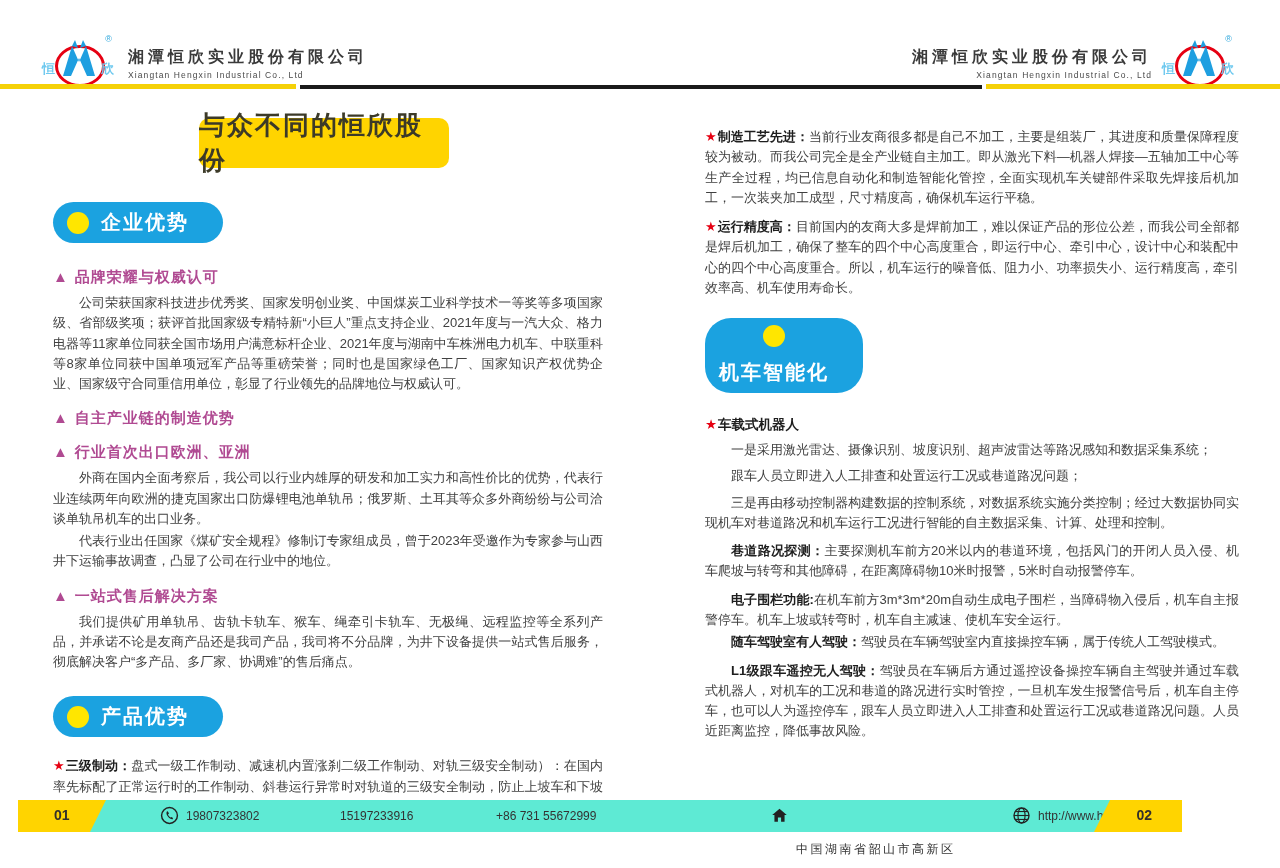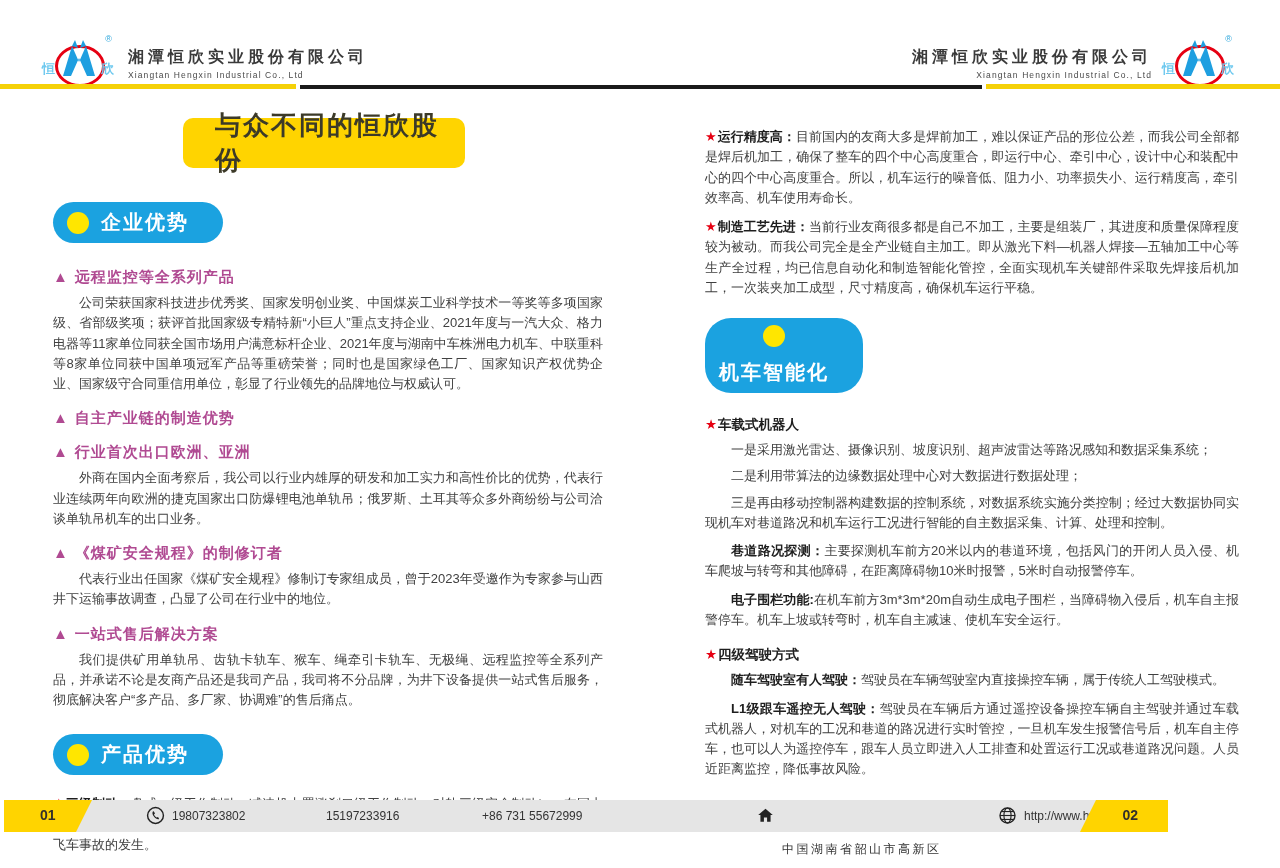--- a/index.html
+++ b/index.html
@@ -23,37 +23,37 @@
   .rule{position:absolute;}
   .rule-y-left{left:0;top:84px;width:296px;height:5px;background:#f5d108;}
   .rule-b{left:300px;top:85px;width:682px;height:4px;background:#1a1a1a;}
   .rule-y-right{left:986px;top:84px;width:294px;height:5px;background:#f5d108;}
   
   .col{position:absolute;top:110px;}
   .col-left{left:45px;width:558px;}
   .col-right{left:697px;width:542px;top:118px;}
   
   .banner{width:250px;height:50px;margin:8px auto 20px auto;background:#ffd400;border-radius:10px;
-          display:flex;align-items:center;justify-content:center;padding-left:32px;}
+          display:flex;align-items:center;justify-content:center;}
   .banner span{font-size:26px;font-weight:bold;color:#3c3a28;letter-spacing:2px;}
   
   .pill{display:inline-flex;align-items:center;gap:12px;background:#1ba2e0;border-radius:26px;
         padding:7px 34px 7px 14px;margin:14px 0 10px 8px;}
   .pill-dot{width:22px;height:22px;border-radius:50%;background:#ffe600;}
   .pill-label{color:#ffffff;font-weight:bold;font-size:20px;letter-spacing:2px;}
   
   .h-tri{color:#b04a92;font-weight:bold;font-size:15px;margin:15px 0 6px 8px;letter-spacing:1px;}
   .h-tri .tri{margin-right:6px;}
   .body-p{font-size:13px;color:#404040;line-height:1.56;text-align:justify;text-indent:2em;margin:0 0 2px 8px;}
   .star-p{font-size:13px;color:#404040;line-height:1.56;text-align:justify;margin:9px 0 0 8px;}
   .star{color:#e60012;margin-right:1px;}
   .bold{font-weight:bold;color:#1e1e1e;}
   .star-h{font-size:13.5px;font-weight:bold;color:#1e1e1e;margin:13px 0 6px 8px;}
   
-  .footer{position:absolute;left:4px;top:800px;width:1164px;height:32px;background:#e5e5e5;}
+  .footer{position:absolute;left:18px;top:800px;width:1164px;height:32px;background:#5eead4;}
   .pgno{position:absolute;top:0;height:32px;background:#ffd400;}
   .pgno-left{left:0;width:88px;clip-path:polygon(0 0,100% 0,calc(100% - 16px) 100%,0 100%);}
   .pgno-right{right:0;width:88px;clip-path:polygon(16px 0,100% 0,100% 100%,0 100%);}
   .pgno span{position:absolute;top:7px;font-size:14px;font-weight:bold;color:#33302a;}
   .pgno-left span{left:36px;}
   .pgno-right span{right:30px;}
   .ft-item{position:absolute;top:9px;font-size:12px;color:#333;}
   .ft-icon{position:absolute;top:6px;width:19px;height:19px;}
   .ft-addr{letter-spacing:2.5px;margin-top:32px;}
 </style>
@@ -106,63 +106,61 @@
 
     <div class="banner">
       <span>与众不同的恒欣股份</span>
     </div>
 
     <div class="pill">
       <span class="pill-dot"></span>
       <span class="pill-label">企业优势</span>
     </div>
 
-    <div class="h-tri"><span class="tri">▲</span><span>远程监控等全系列产品</span></div>
+    <div class="h-tri"><span class="tri">▲</span><span>品牌荣耀与权威认可</span></div>
     <p class="body-p">公司荣获国家科技进步优秀奖、国家发明创业奖、中国煤炭工业科学技术一等奖等多项国家级、省部级奖项；获评首批国家级专精特新“小巨人”重点支持企业、2021年度与一汽大众、格力电器等11家单位同获全国市场用户满意标杆企业、2021年度与湖南中车株洲电力机车、中联重科等8家单位同获中国单项冠军产品等重磅荣誉；同时也是国家绿色工厂、国家知识产权优势企业、国家级守合同重信用单位，彰显了行业领先的品牌地位与权威认可。</p>
 
     <div class="h-tri"><span class="tri">▲</span><span>自主产业链的制造优势</span></div>
 
     <div class="h-tri"><span class="tri">▲</span><span>行业首次出口欧洲、亚洲</span></div>
     <p class="body-p">外商在国内全面考察后，我公司以行业内雄厚的研发和加工实力和高性价比的优势，代表行业连续两年向欧洲的捷克国家出口防爆锂电池单轨吊；俄罗斯、土耳其等众多外商纷纷与公司洽谈单轨吊机车的出口业务。</p>
 
-    <div class="h-tri"><span class="tri">▲</span><span>《煤矿安全规程》的制修订者</span></div>
     <p class="body-p">代表行业出任国家《煤矿安全规程》修制订专家组成员，曾于2023年受邀作为专家参与山西井下运输事故调查，凸显了公司在行业中的地位。</p>
 
     <div class="h-tri"><span class="tri">▲</span><span>一站式售后解决方案</span></div>
     <p class="body-p">我们提供矿用单轨吊、齿轨卡轨车、猴车、绳牵引卡轨车、无极绳、远程监控等全系列产品，并承诺不论是友商产品还是我司产品，我司将不分品牌，为井下设备提供一站式售后服务，彻底解决客户“多产品、多厂家、协调难”的售后痛点。</p>
 
     <div class="pill" style="margin-top:22px;">
       <span class="pill-dot"></span>
       <span class="pill-label">产品优势</span>
     </div>
 
     <p class="star-p"><span class="star">★</span><span class="bold">三级制动：</span><span>盘式一级工作制动、减速机内置涨刹二级工作制动、对轨三级安全制动）：在国内率先标配了正常运行时的工作制动、斜巷运行异常时对轨道的三级安全制动，防止上坡车和下坡飞车事故的发生。</span></p>
     
     
   </div>
 
   <div class="col col-right">
 
+    <p class="star-p"><span class="star">★</span><span class="bold">制造工艺先进：</span><span>当前行业友商很多都是自己不加工，主要是组装厂，其进度和质量保障程度较为被动。而我公司完全是全产业链自主加工。即从激光下料—机器人焊接—五轴加工中心等生产全过程，均已信息自动化和制造智能化管控，全面实现机车关键部件采取先焊接后机加工，一次装夹加工成型，尺寸精度高，确保机车运行平稳。</span></p>
     <p class="star-p"><span class="star">★</span><span class="bold">运行精度高：</span><span>目前国内的友商大多是焊前加工，难以保证产品的形位公差，而我公司全部都是焊后机加工，确保了整车的四个中心高度重合，即运行中心、牵引中心，设计中心和装配中心的四个中心高度重合。所以，机车运行的噪音低、阻力小、功率损失小、运行精度高，牵引效率高、机车使用寿命长。</span></p>
-    <p class="star-p"><span class="star">★</span><span class="bold">制造工艺先进：</span><span>当前行业友商很多都是自己不加工，主要是组装厂，其进度和质量保障程度较为被动。而我公司完全是全产业链自主加工。即从激光下料—机器人焊接—五轴加工中心等生产全过程，均已信息自动化和制造智能化管控，全面实现机车关键部件采取先焊接后机加工，一次装夹加工成型，尺寸精度高，确保机车运行平稳。</span></p>
 
     <div class="pill" style="margin-top:20px;flex-direction:column;">
       <span class="pill-dot"></span>
       <span class="pill-label">机车智能化</span>
     </div>
 
     <div class="star-h"><span class="star">★</span><span>车载式机器人</span></div>
     <p class="body-p" style="margin-top:6px;">一是采用激光雷达、摄像识别、坡度识别、超声波雷达等路况感知和数据采集系统；</p>
-    <p class="body-p" style="margin-top:6px;">二是利用带算法的边缘数据处理中心对大数据进行数据处理；</p>
+    <p class="body-p" style="margin-top:6px;">跟车人员立即进入人工排查和处置运行工况或巷道路况问题；</p>
     <p class="body-p" style="margin-top:6px;">三是再由移动控制器构建数据的控制系统，对数据系统实施分类控制；经过大数据协同实现机车对巷道路况和机车运行工况进行智能的自主数据采集、计算、处理和控制。</p>
 
     <p class="body-p" style="margin-top:8px;"><span class="bold">巷道路况探测：</span><span>主要探测机车前方20米以内的巷道环境，包括风门的开闭人员入侵、机车爬坡与转弯和其他障碍，在距离障碍物10米时报警，5米时自动报警停车。</span></p>
     <p class="body-p" style="margin-top:8px;"><span class="bold">电子围栏功能:</span><span>在机车前方3m*3m*20m自动生成电子围栏，当障碍物入侵后，机车自主报警停车。机车上坡或转弯时，机车自主减速、使机车安全运行。</span></p>
 
-    <div class="star-h" style="margin-top:16px;"><span class="star">★</span><span>四级驾驶方式</span></div>
     <p class="body-p"><span class="bold">随车驾驶室有人驾驶：</span><span>驾驶员在车辆驾驶室内直接操控车辆，属于传统人工驾驶模式。</span></p>
     <p class="body-p" style="margin-top:8px;"><span class="bold">L1级跟车遥控无人驾驶：</span><span>驾驶员在车辆后方通过遥控设备操控车辆自主驾驶并通过车载式机器人，对机车的工况和巷道的路况进行实时管控，一旦机车发生报警信号后，机车自主停车，也可以人为遥控停车，跟车人员立即进入人工排查和处置运行工况或巷道路况问题。人员近距离监控，降低事故风险。</span></p>
     
     
   </div>
 
   <div class="footer">
     <div class="pgno pgno-left">
       <span>01</span>
     </div>

